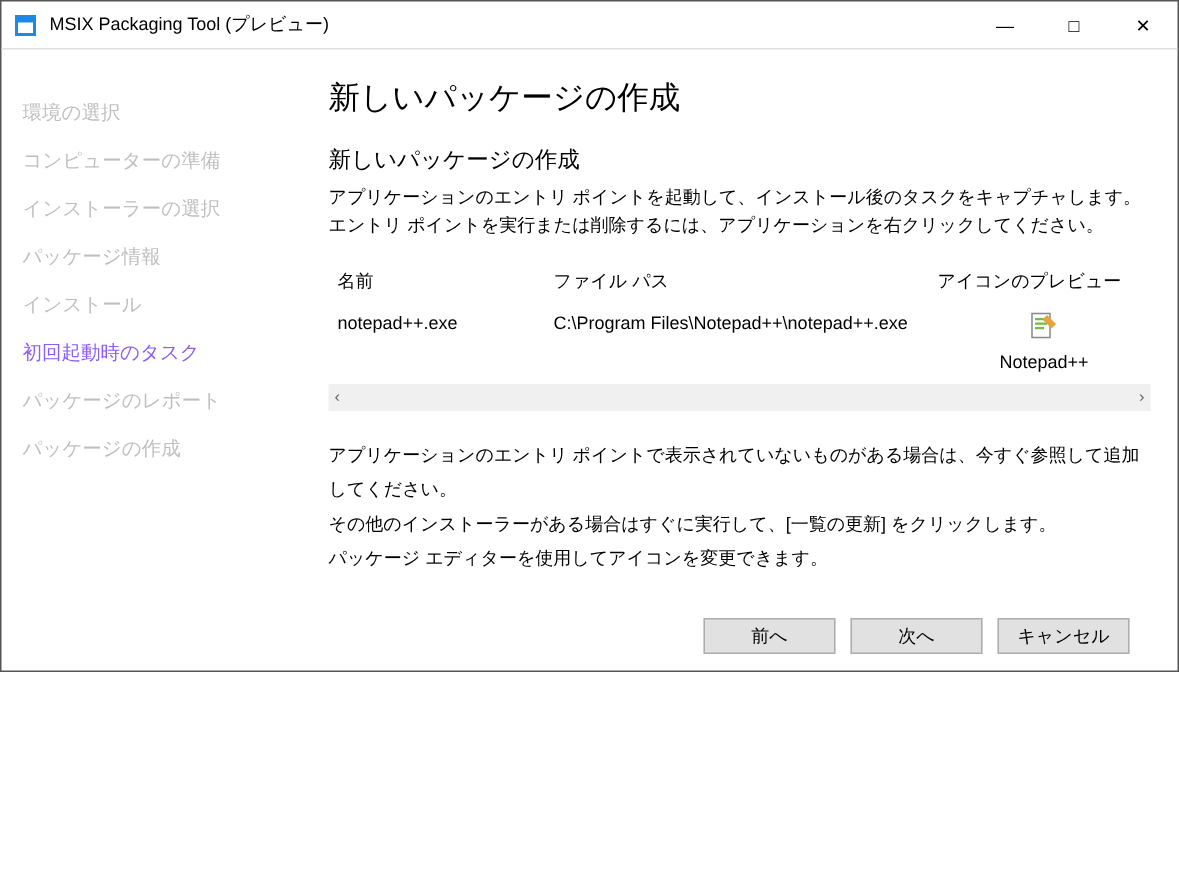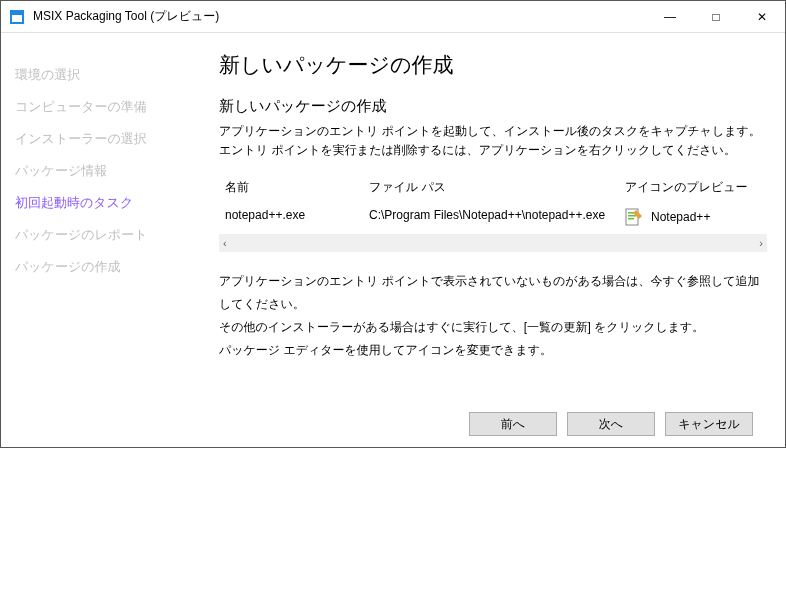--- a/index.html
+++ b/index.html
@@ -16,21 +16,21 @@
 .sidebar-item.active { color: #8b5cf6; }
 .main { flex: 1; padding: 18px 18px 0 18px; display: flex; flex-direction: column; min-height:0; }
 .page-title { font-size: 21px; font-weight: 400; color: #000; margin-bottom: 18px; }
 .subtitle { font-size: 15px; font-weight: 400; color: #000; margin-bottom: 6px; }
 .desc { font-size: 12px; color: #000; line-height: 1.55; margin-bottom: 14px; }
 .tbl-header { display: flex; font-size: 12px; color: #000; padding: 6px 0; }
 .col-name { width: 150px; padding-left: 6px; }
 .col-path { width: 256px; }
 .col-icon { flex: 1; }
 .row { display: flex; font-size: 12px; color: #000; align-items:flex-start; padding: 6px 0; }
-.row .icon-cell { display:flex; align-items:center; gap:8px; }
+.row .icon-cell { display:flex; align-items:center; gap:8px;flex-direction:column; }
 .app-icon { width:18px; height:18px; display:flex; align-items:center; justify-content:center; }
 .hscroll { height: 18px; background: #f0f0f0; display:flex; align-items:center; justify-content:space-between; padding:0 4px; margin-top:2px; }
 .chev { font-size:11px; color:#606060; }
 .btn-row { display:flex; gap:10px; margin-top:10px; }
 .btn { width: 88px; height: 22px; font-size: 12px; background:#e1e1e1; border:1px solid #adadad; display:flex; align-items:center; justify-content:center; color:#000; }
 .btn.disabled { background:#f4f4f4; border:1px solid #d0d0d0; color:#a0a0a0; }
 .help { font-size:12px; color:#000; margin-top:18px; line-height:1.9; }
 .footer { height: 46px; display:flex; justify-content:flex-end; align-items:center; gap:10px; padding-right:14px; }
 .footer .btn { width: 88px; height:24px; }
 </style>
@@ -53,20 +53,21 @@
       <div class="win-btn">✕</div>
     </div>
   </div>
 
   <div class="body">
     <div class="sidebar">
       <div class="sidebar-item">環境の選択</div>
       <div class="sidebar-item">コンピューターの準備</div>
       <div class="sidebar-item">インストーラーの選択</div>
       <div class="sidebar-item">パッケージ情報</div>
+      <div class="sidebar-item">インストール</div>
       <div class="sidebar-item active">初回起動時のタスク</div>
       <div class="sidebar-item">パッケージのレポート</div>
       <div class="sidebar-item">パッケージの作成</div>
     </div>
 
     <div class="main">
       <div class="page-title">新しいパッケージの作成</div>
       <div class="subtitle">新しいパッケージの作成</div>
       <div class="desc">アプリケーションのエントリ ポイントを起動して、インストール後のタスクをキャプチャします。エントリ ポイントを実行または削除するには、アプリケーションを右クリックしてください。</div>
 

